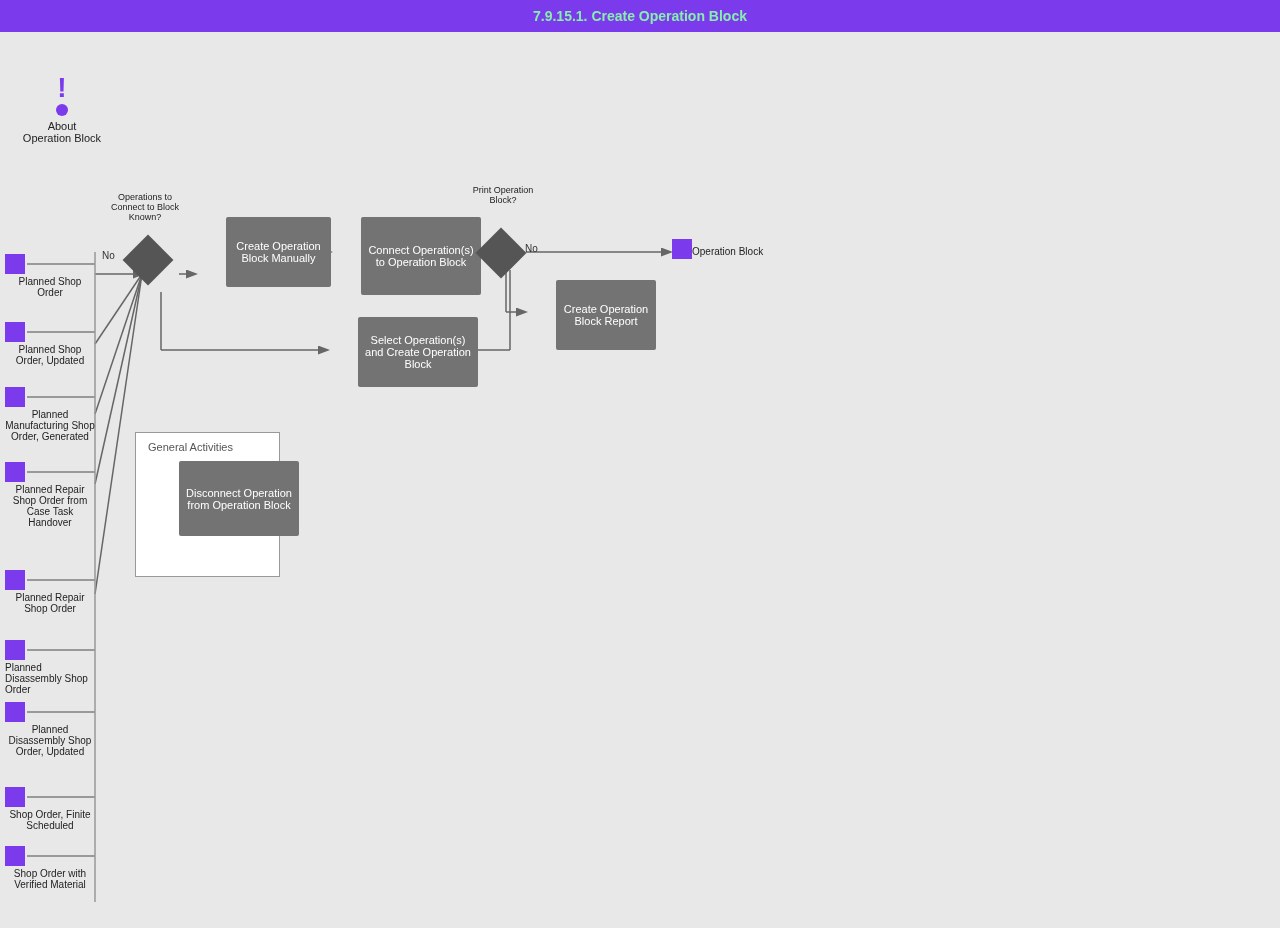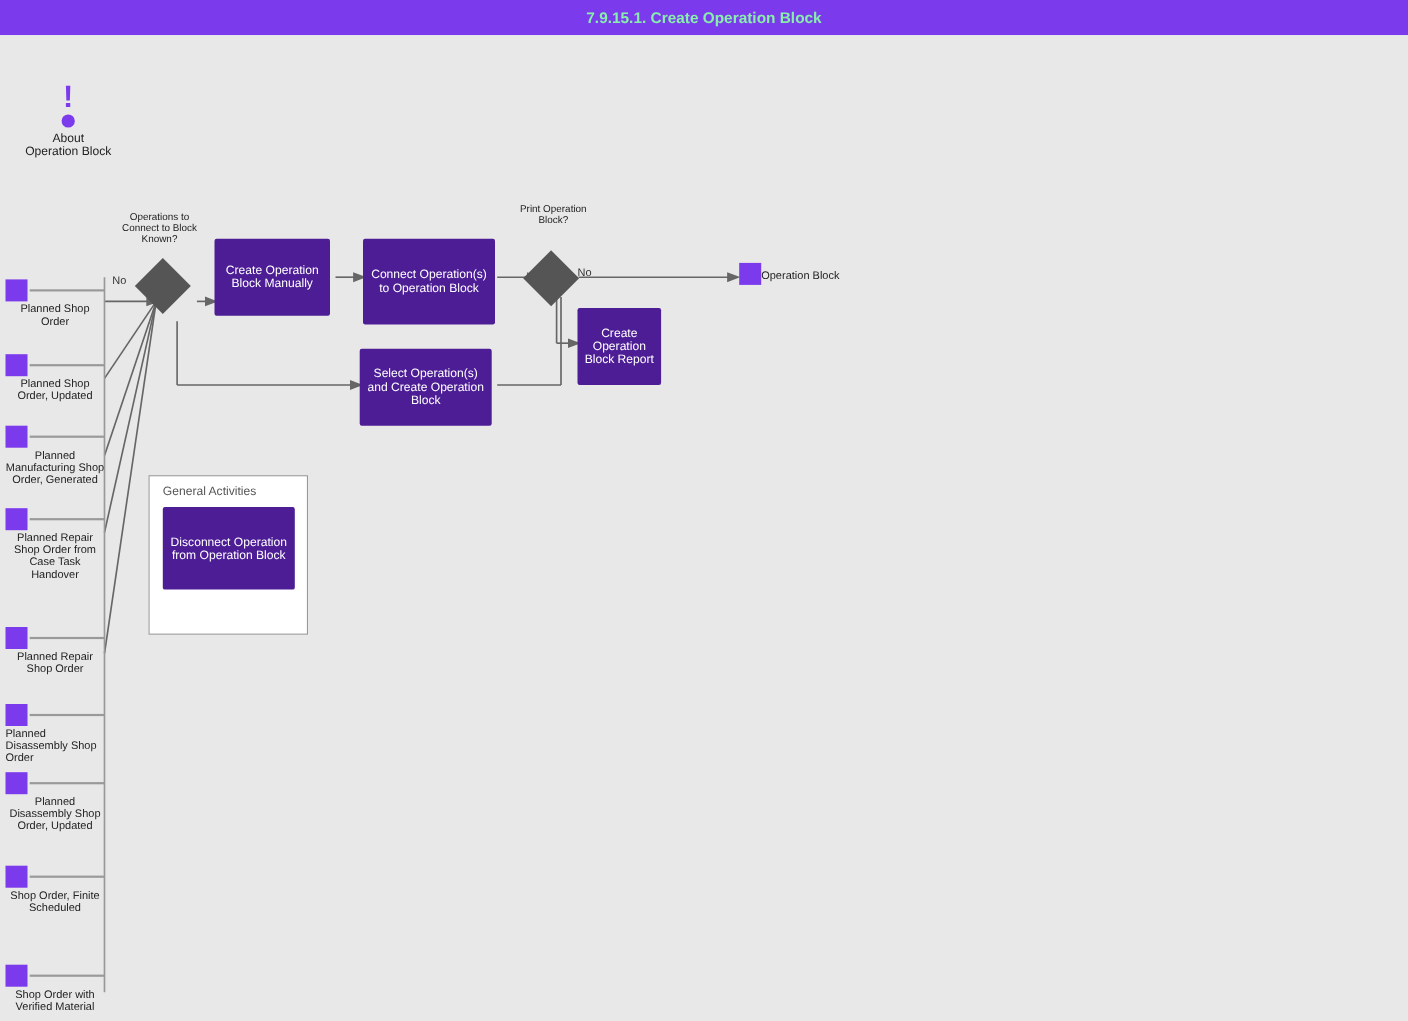--- a/index.html
+++ b/index.html
@@ -85,29 +85,30 @@
     .diamond-label {
       position: absolute;
       font-size: 9px;
       text-align: center;
       color: #222;
     }
 
     
     .process-box {
       position: absolute;
-      background: #4c1d95;
+      background: #737373;
       color: white;
       font-size: 11px;
       text-align: center;
       display: flex;
       align-items: center;
       justify-content: center;
       padding: 6px;
       border-radius: 2px;
+      margin-left: 31px;
     }
 
     
     .end-node {
       position: absolute;
       display: flex;
       flex-direction: row;
       align-items: center;
     }
     .end-box {
@@ -216,21 +217,21 @@
   <div class="process-box" style="width:120px; height:70px; top:285px; left:327px;">
     <span>Select Operation(s) and Create Operation Block</span>
   </div>
 
   <div style="position:absolute; top:203px; left:483px;">
     <div class="diamond"></div>
     <div class="diamond-label" style="top:-50px; left:-20px; width:80px;">Print Operation Block?</div>
     <div class="arrow-label" style="top:8px; left:42px;">No</div>
   </div>
 
-  <div class="process-box" style="width:76px; height:70px; top:248px; left:525px;">
+  <div class="process-box" style="width:100px; height:70px; top:248px; left:525px;">
     <span>Create Operation Block Report</span>
   </div>
 
   <div class="end-node" style="top:207px; left:672px;">
     <div class="end-box"></div>
     <div class="end-text">Operation Block</div>
   </div>
 
   <div class="general-activities" style="top:400px; left:135px; width:145px; height:145px;padding-left:12px;">
     <div class="general-title">General Activities</div>
@@ -296,21 +297,21 @@
   </div>
 
   <div class="swimlane-item" style="top:755px;">
     <div style="display:flex; align-items:center; width:90px; position:relative;">
       <div class="swimlane-box"></div>
       <div style="height:2px; background:#999; flex:1; margin-left:2px;"></div>
     </div>
     <div class="swimlane-text" style="text-align:center; font-size:10px; margin-top:2px;">Shop Order, Finite Scheduled</div>
   </div>
 
-  <div class="swimlane-item" style="top:845px;">
+  <div class="swimlane-item" style="top:814px;">
     <div style="display:flex; align-items:center; width:90px; position:relative;">
       <div class="swimlane-box"></div>
       <div style="height:2px; background:#999; flex:1; margin-left:2px;"></div>
     </div>
     <div class="swimlane-text" style="text-align:center; font-size:10px; margin-top:2px;">Shop Order with Verified Material</div>
   </div>
 
 </div>
 
 </body></html>

